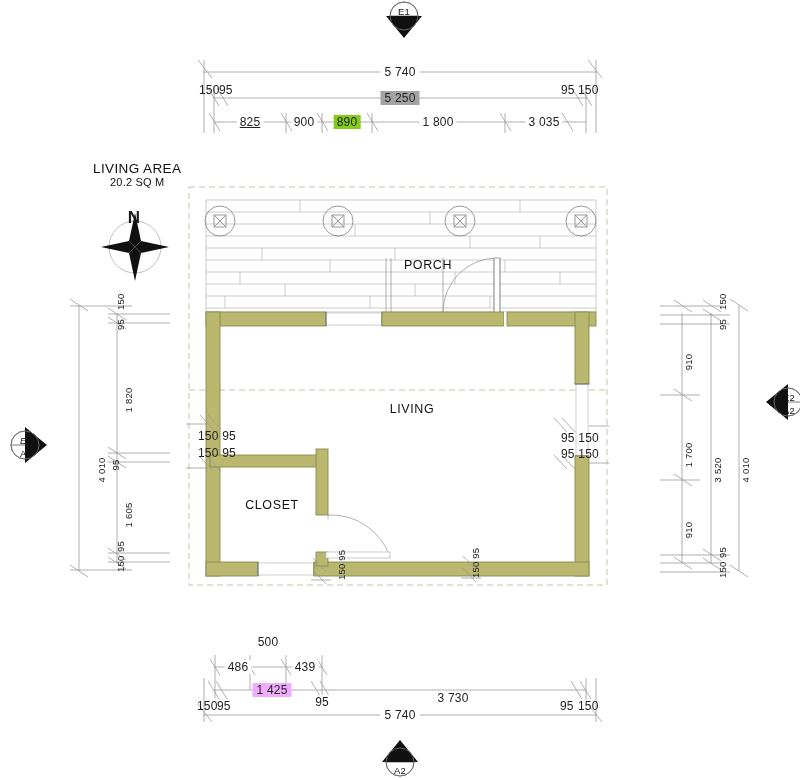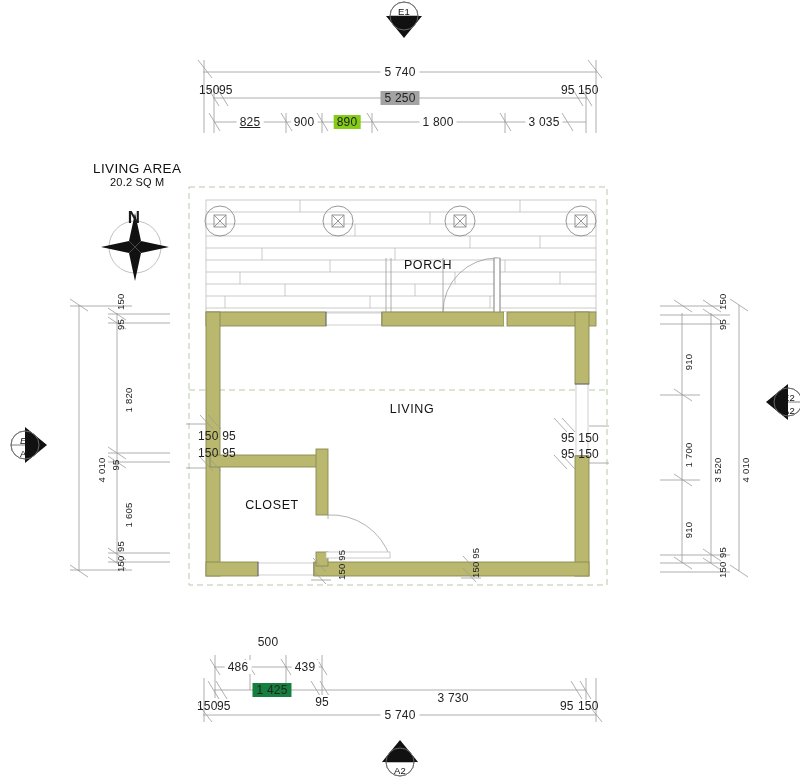--- a/index.html
+++ b/index.html
@@ -343,21 +343,21 @@
 <div class="txt dim" style="left:578px;top:83px;">150</div>
 <div class="txt dim ctr" style="left:250px;top:122px;background:#fff;padding:0 3px;text-decoration:underline;">825</div>
 <div class="txt dim ctr" style="left:304px;top:122px;background:#fff;padding:0 3px;">900</div>
 <div class="txt dim ctr" style="left:347px;top:122px;background:#84cc16;padding:0 3px;">890</div>
 <div class="txt dim ctr" style="left:438px;top:122px;background:#fff;padding:0 3px;">1 800</div>
 <div class="txt dim ctr" style="left:544px;top:122px;background:#fff;padding:0 3px;">3 035</div>
 
 <div class="txt dim ctr" style="left:238px;top:667px;background:#fff;padding:0 3px;">486</div>
 <div class="txt dim ctr" style="left:268px;top:642px;background:#fff;padding:0 3px;">500</div>
 <div class="txt dim ctr" style="left:305px;top:667px;background:#fff;padding:0 3px;">439</div>
-<div class="txt dim ctr" style="left:272px;top:690px;background:#15803d;padding:0 4px;">1 425</div>
+<div class="txt dim ctr" style="left:272px;top:690px;background:#f0abfc;padding:0 4px;">1 425</div>
 <div class="txt dim ctr" style="left:322px;top:702px;background:#fff;padding:0 3px;">95</div>
 <div class="txt dim ctr" style="left:453px;top:690px;background:#fff;padding:0 4px;margin-top:8px;">3 730</div>
 <div class="txt dim" style="left:197px;top:699px;">150</div>
 <div class="txt dim" style="left:217px;top:699px;">95</div>
 <div class="txt dim" style="left:560px;top:699px;">95</div>
 <div class="txt dim" style="left:578px;top:699px;">150</div>
 <div class="txt dim ctr" style="left:400px;top:715px;background:#fff;padding:0 4px;">5 740</div>
 
 <div class="txt dimv" style="left:101px;top:470px;transform:rotate(-90deg) translate(-50%,-50%);">4 010</div>
 <div class="txt dimv" style="left:115px;top:330px;transform:rotate(-90deg);">95</div>

